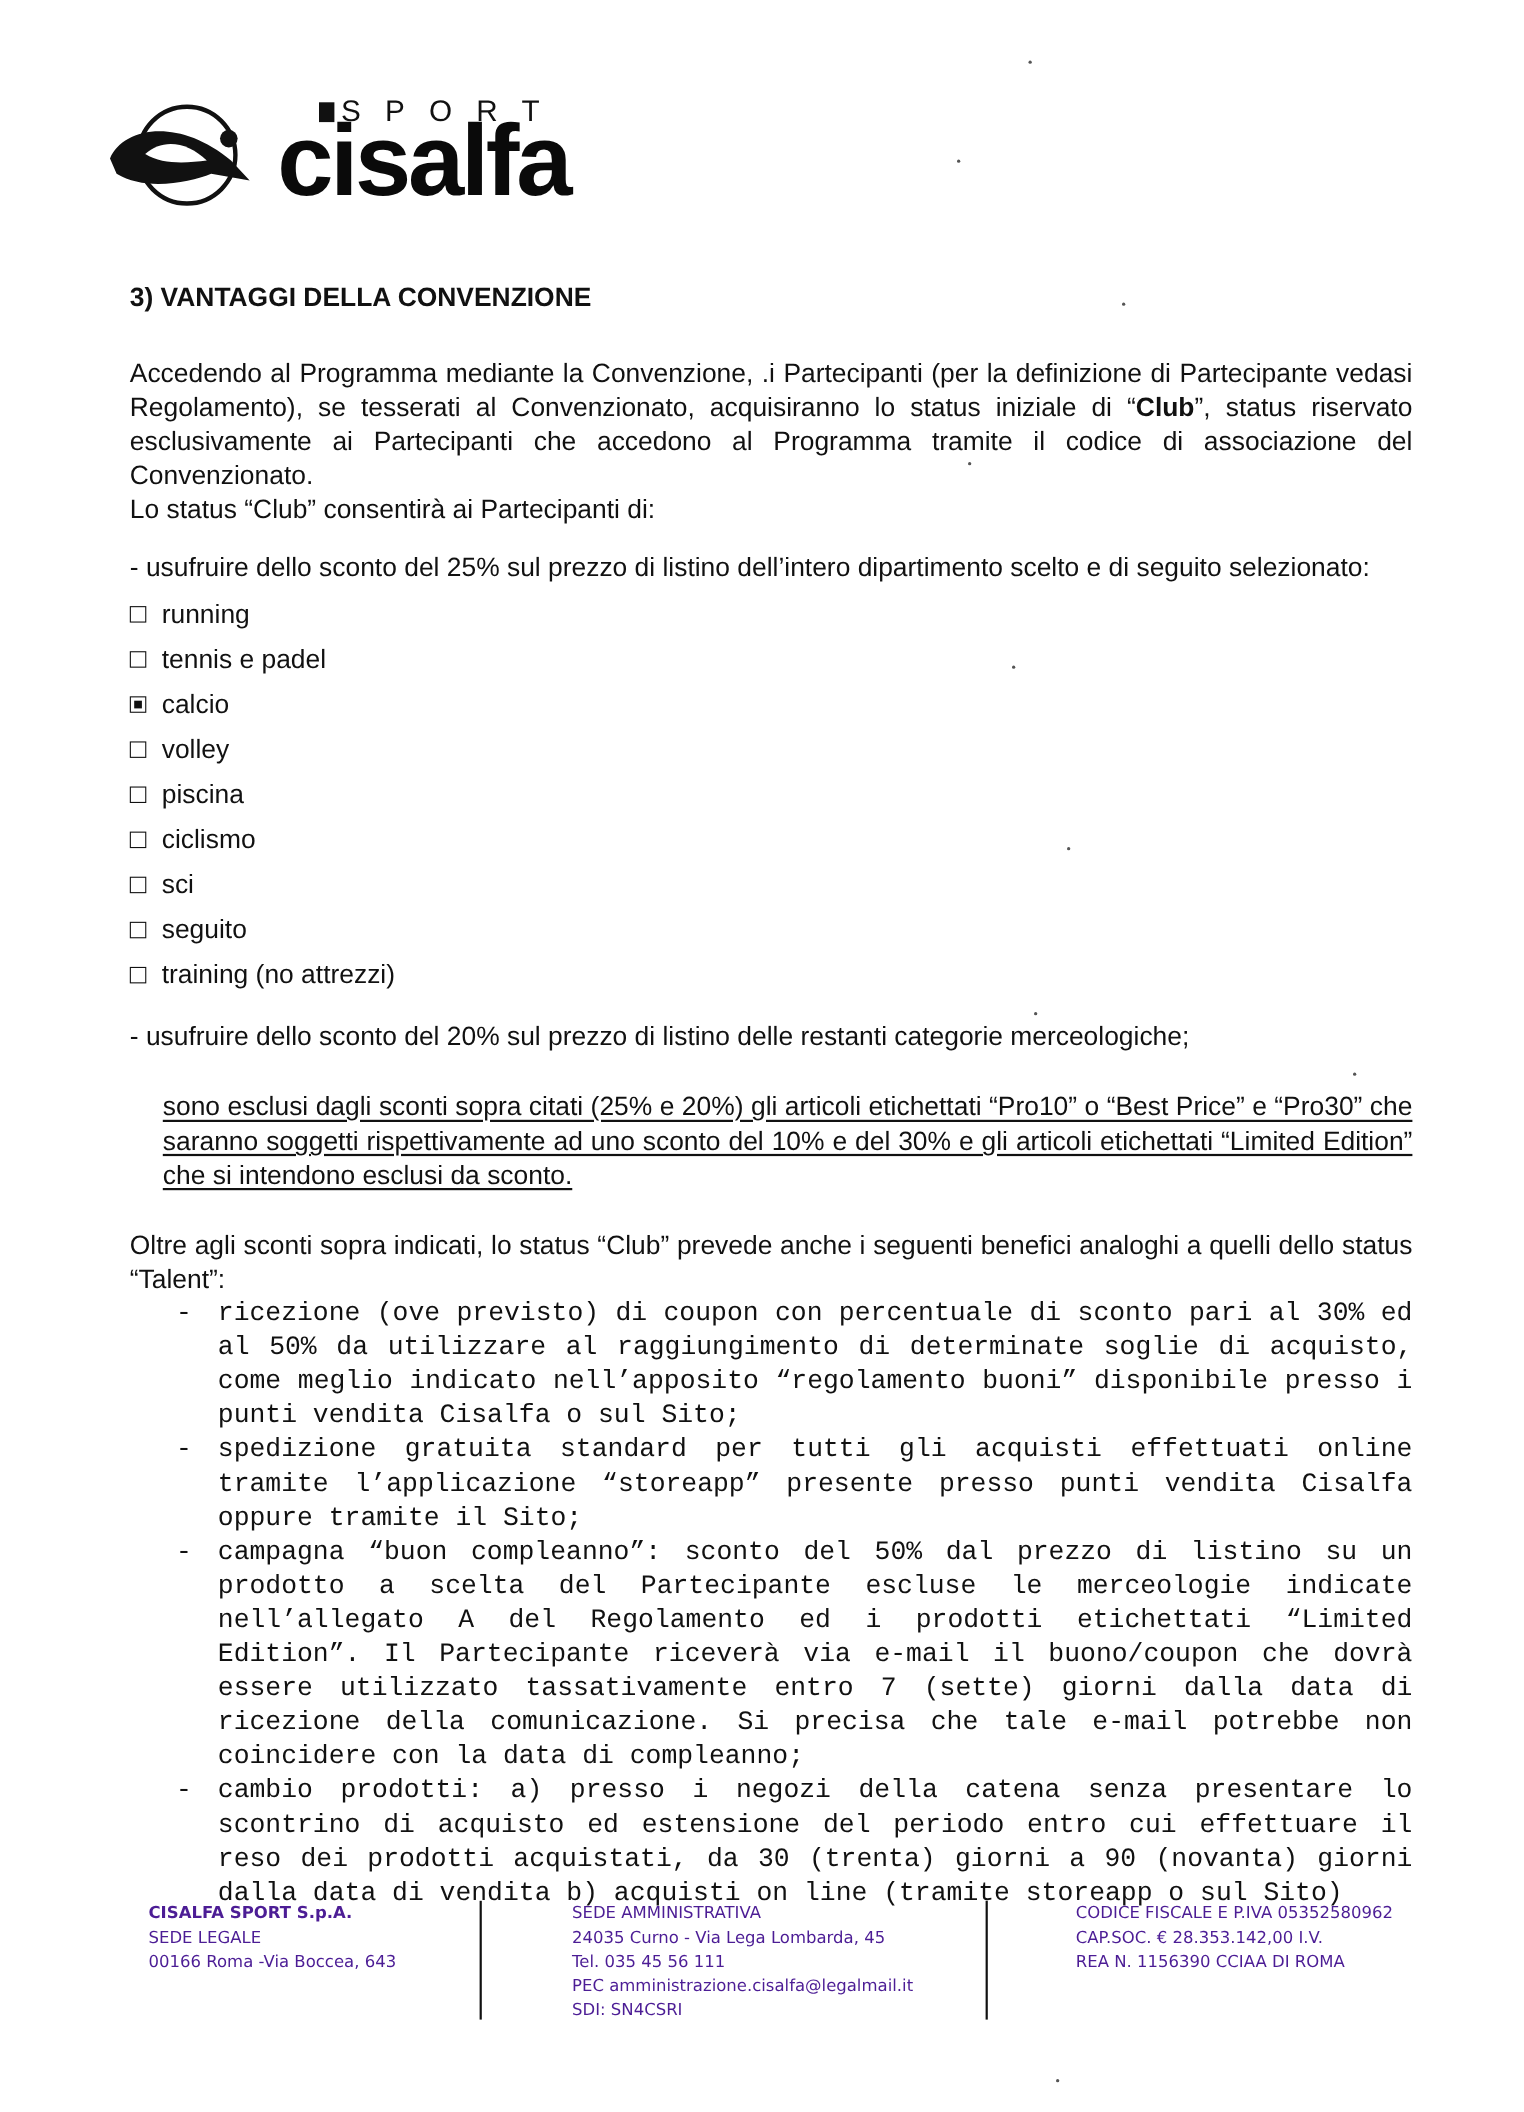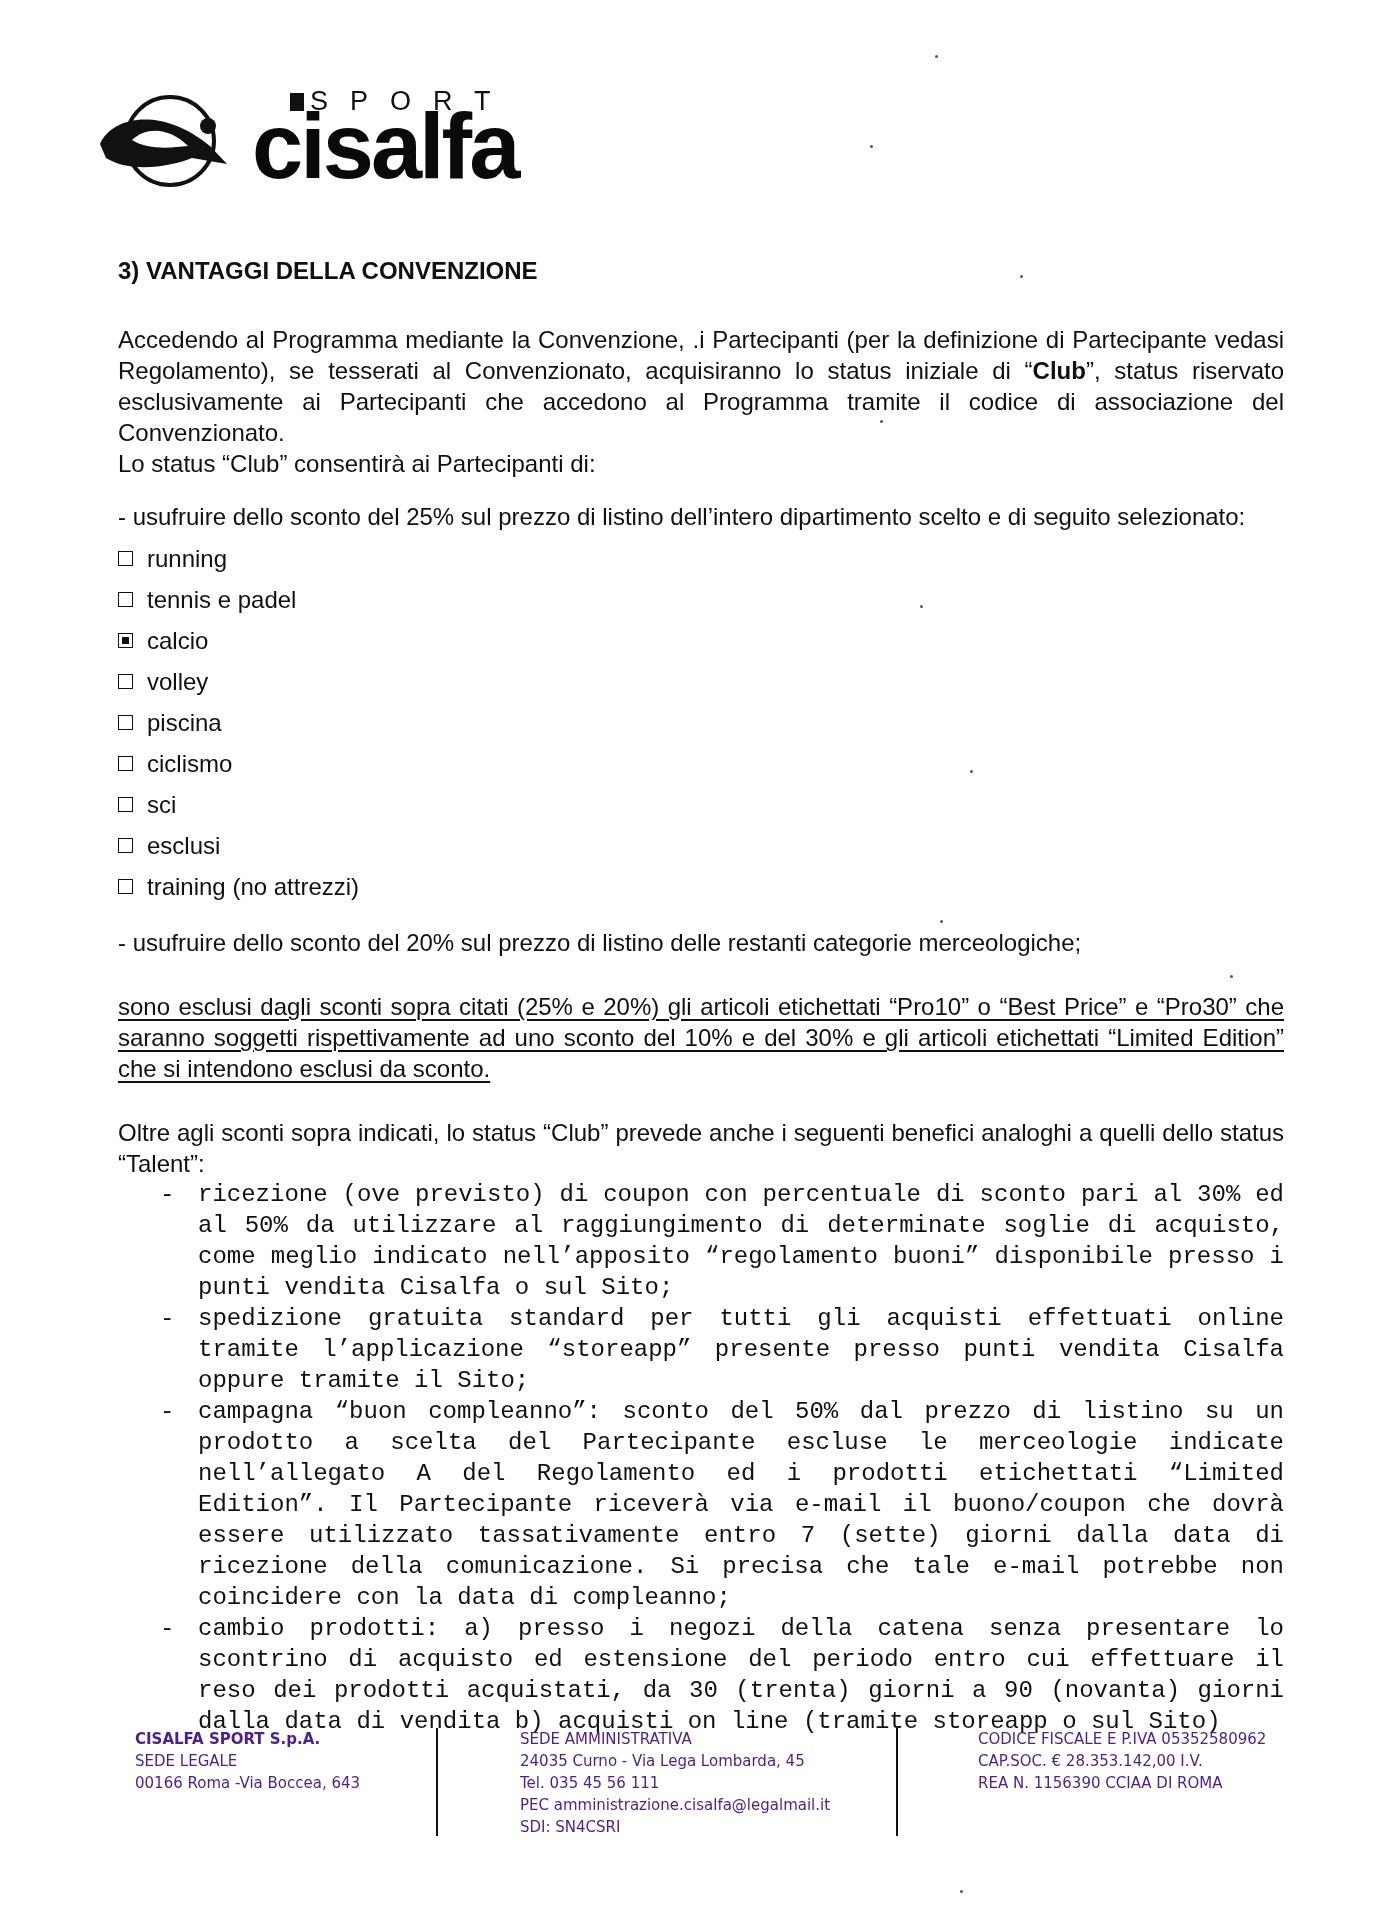--- a/index.html
+++ b/index.html
@@ -10,21 +10,21 @@
   .logo-sport .sq { display: inline-block; width: 14px; height: 18px; background: #111; margin-right: 6px; vertical-align: -1px; letter-spacing: 0; }
   .content { position: absolute; left: 118px; top: 255px; width: 1166px; font-size: 24px; line-height: 31px; }
   .h3 { font-weight: bold; font-size: 24px; margin: 0 0 38px 0; }
   p { margin: 0; text-align: justify; }
   .mt-sm { margin-top: 20px; }
   .mt-md { margin-top: 22px; }
   .checklist { list-style: none; padding: 0; margin: 6px 0 0 0; }
   .checklist li { height: 41px; line-height: 41px; display: flex; align-items: center; }
   .cb { width: 15px; height: 15px; border: 1.5px solid #111; margin-right: 14px; position: relative; box-sizing: border-box; }
   .cb.checked::after { content: ""; position: absolute; left: 2.5px; top: 2.5px; width: 7px; height: 7px; background: #111; }
-  .underline { text-decoration: underline; text-decoration-thickness: 2px; text-underline-offset: 4px; }
+  .underline { text-decoration: underline; text-decoration-thickness: 2px; text-underline-offset: 4px; margin-left: 30px; }
   .bullets { list-style: none; padding: 0; margin: 0 0 0 0; }
   .bullets li { position: relative; padding-left: 80px; text-align: justify; font-family: Liberation Mono, monospace; }
   .bullets li::before { content: "-"; position: absolute; left: 42px; top: 0; }
   .footer { position: absolute; top: 1728px; left: 0; width: 1385px; height: 120px; font-family: "DejaVu Sans", sans-serif; font-size: 15px; line-height: 22px; color: #4c1d95; }
   .fcol { position: absolute; top: 0; }
   .f1 { left: 135px; }
   .f2 { left: 520px; }
   .f3 { left: 978px; }
   .fdiv { position: absolute; top: 0; width: 2px; height: 108px; background: #111; }
   .bold { font-weight: bold; }
@@ -78,21 +78,21 @@
     <li>
         <span class="cb"></span>
         <span>ciclismo</span>
       </li>
     <li>
         <span class="cb"></span>
         <span>sci</span>
       </li>
     <li>
         <span class="cb"></span>
-        <span>esclusi</span>
+        <span>seguito</span>
       </li>
     <li>
         <span class="cb"></span>
         <span>training (no attrezzi)</span>
       </li>
   </ul>
 
   <p class="mt-sm">- usufruire dello sconto del 20% sul prezzo di listino delle restanti categorie merceologiche;</p>
 
   <p class="mt-md underline" style="margin-top:33px;">sono esclusi dagli sconti sopra citati (25% e 20%) gli articoli etichettati “Pro10” o “Best Price” e “Pro30” che saranno soggetti rispettivamente ad uno sconto del 10% e del 30% e gli articoli etichettati “Limited Edition” che si intendono esclusi da sconto.</p>

